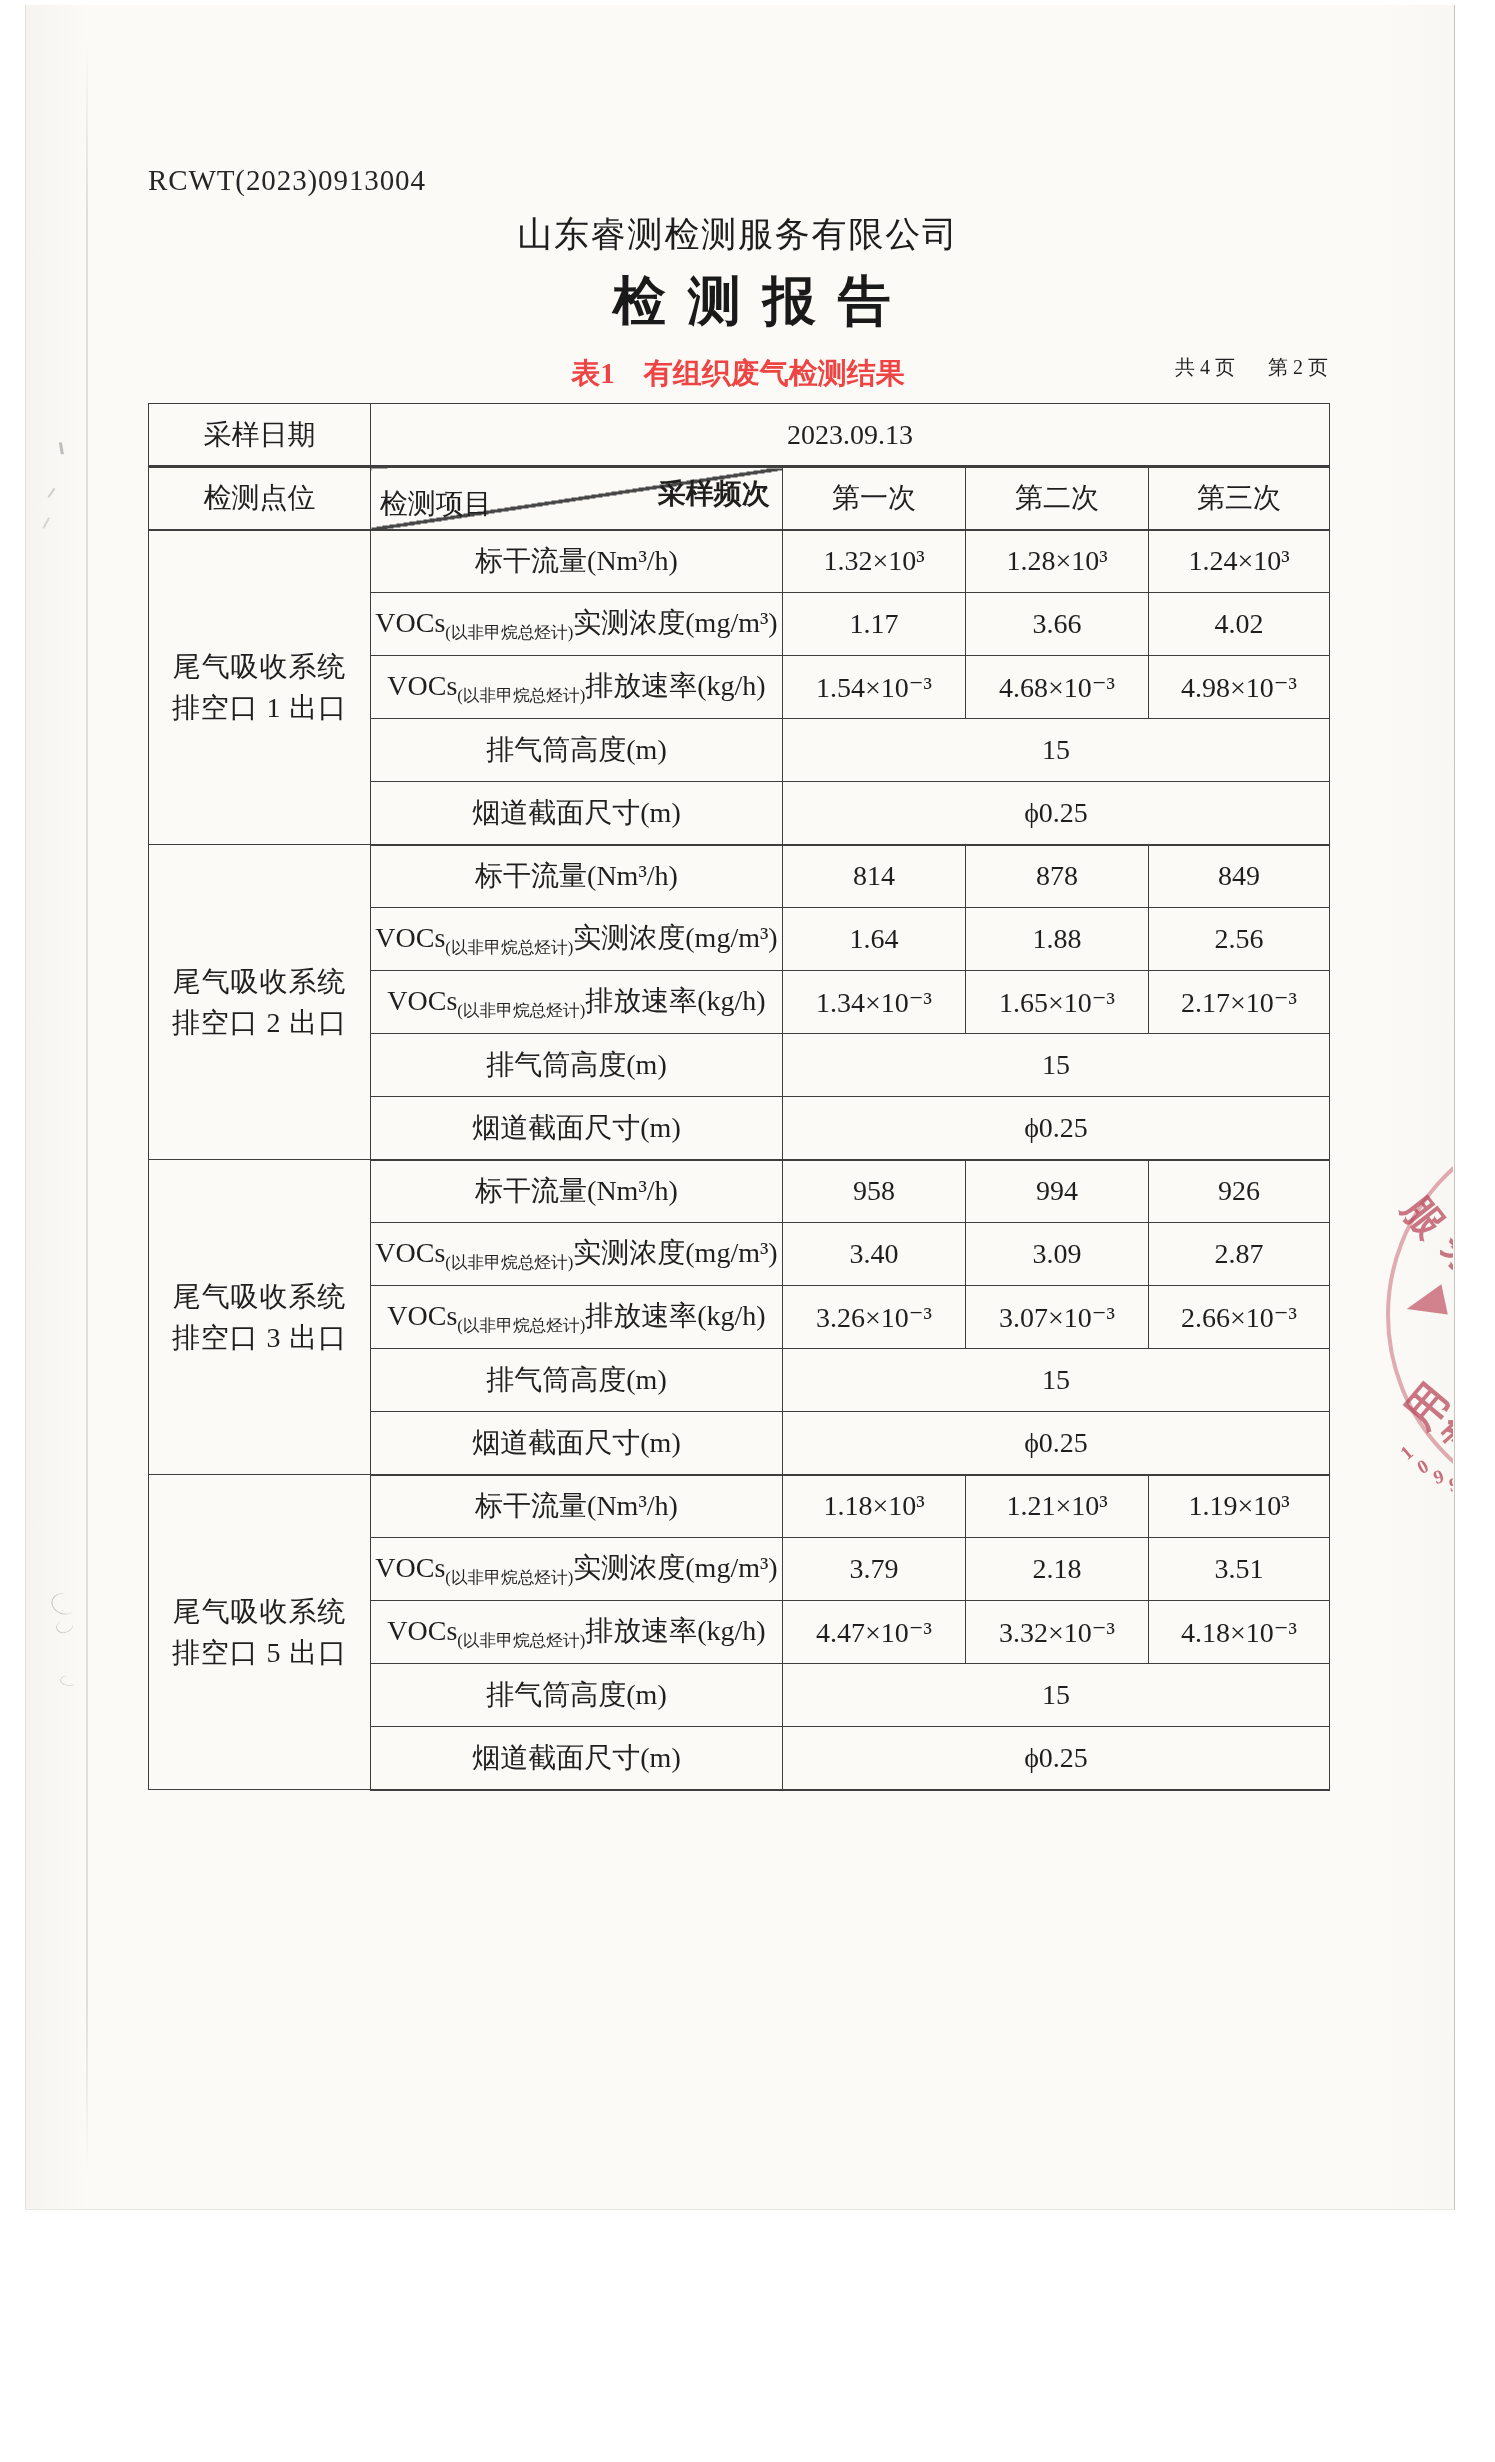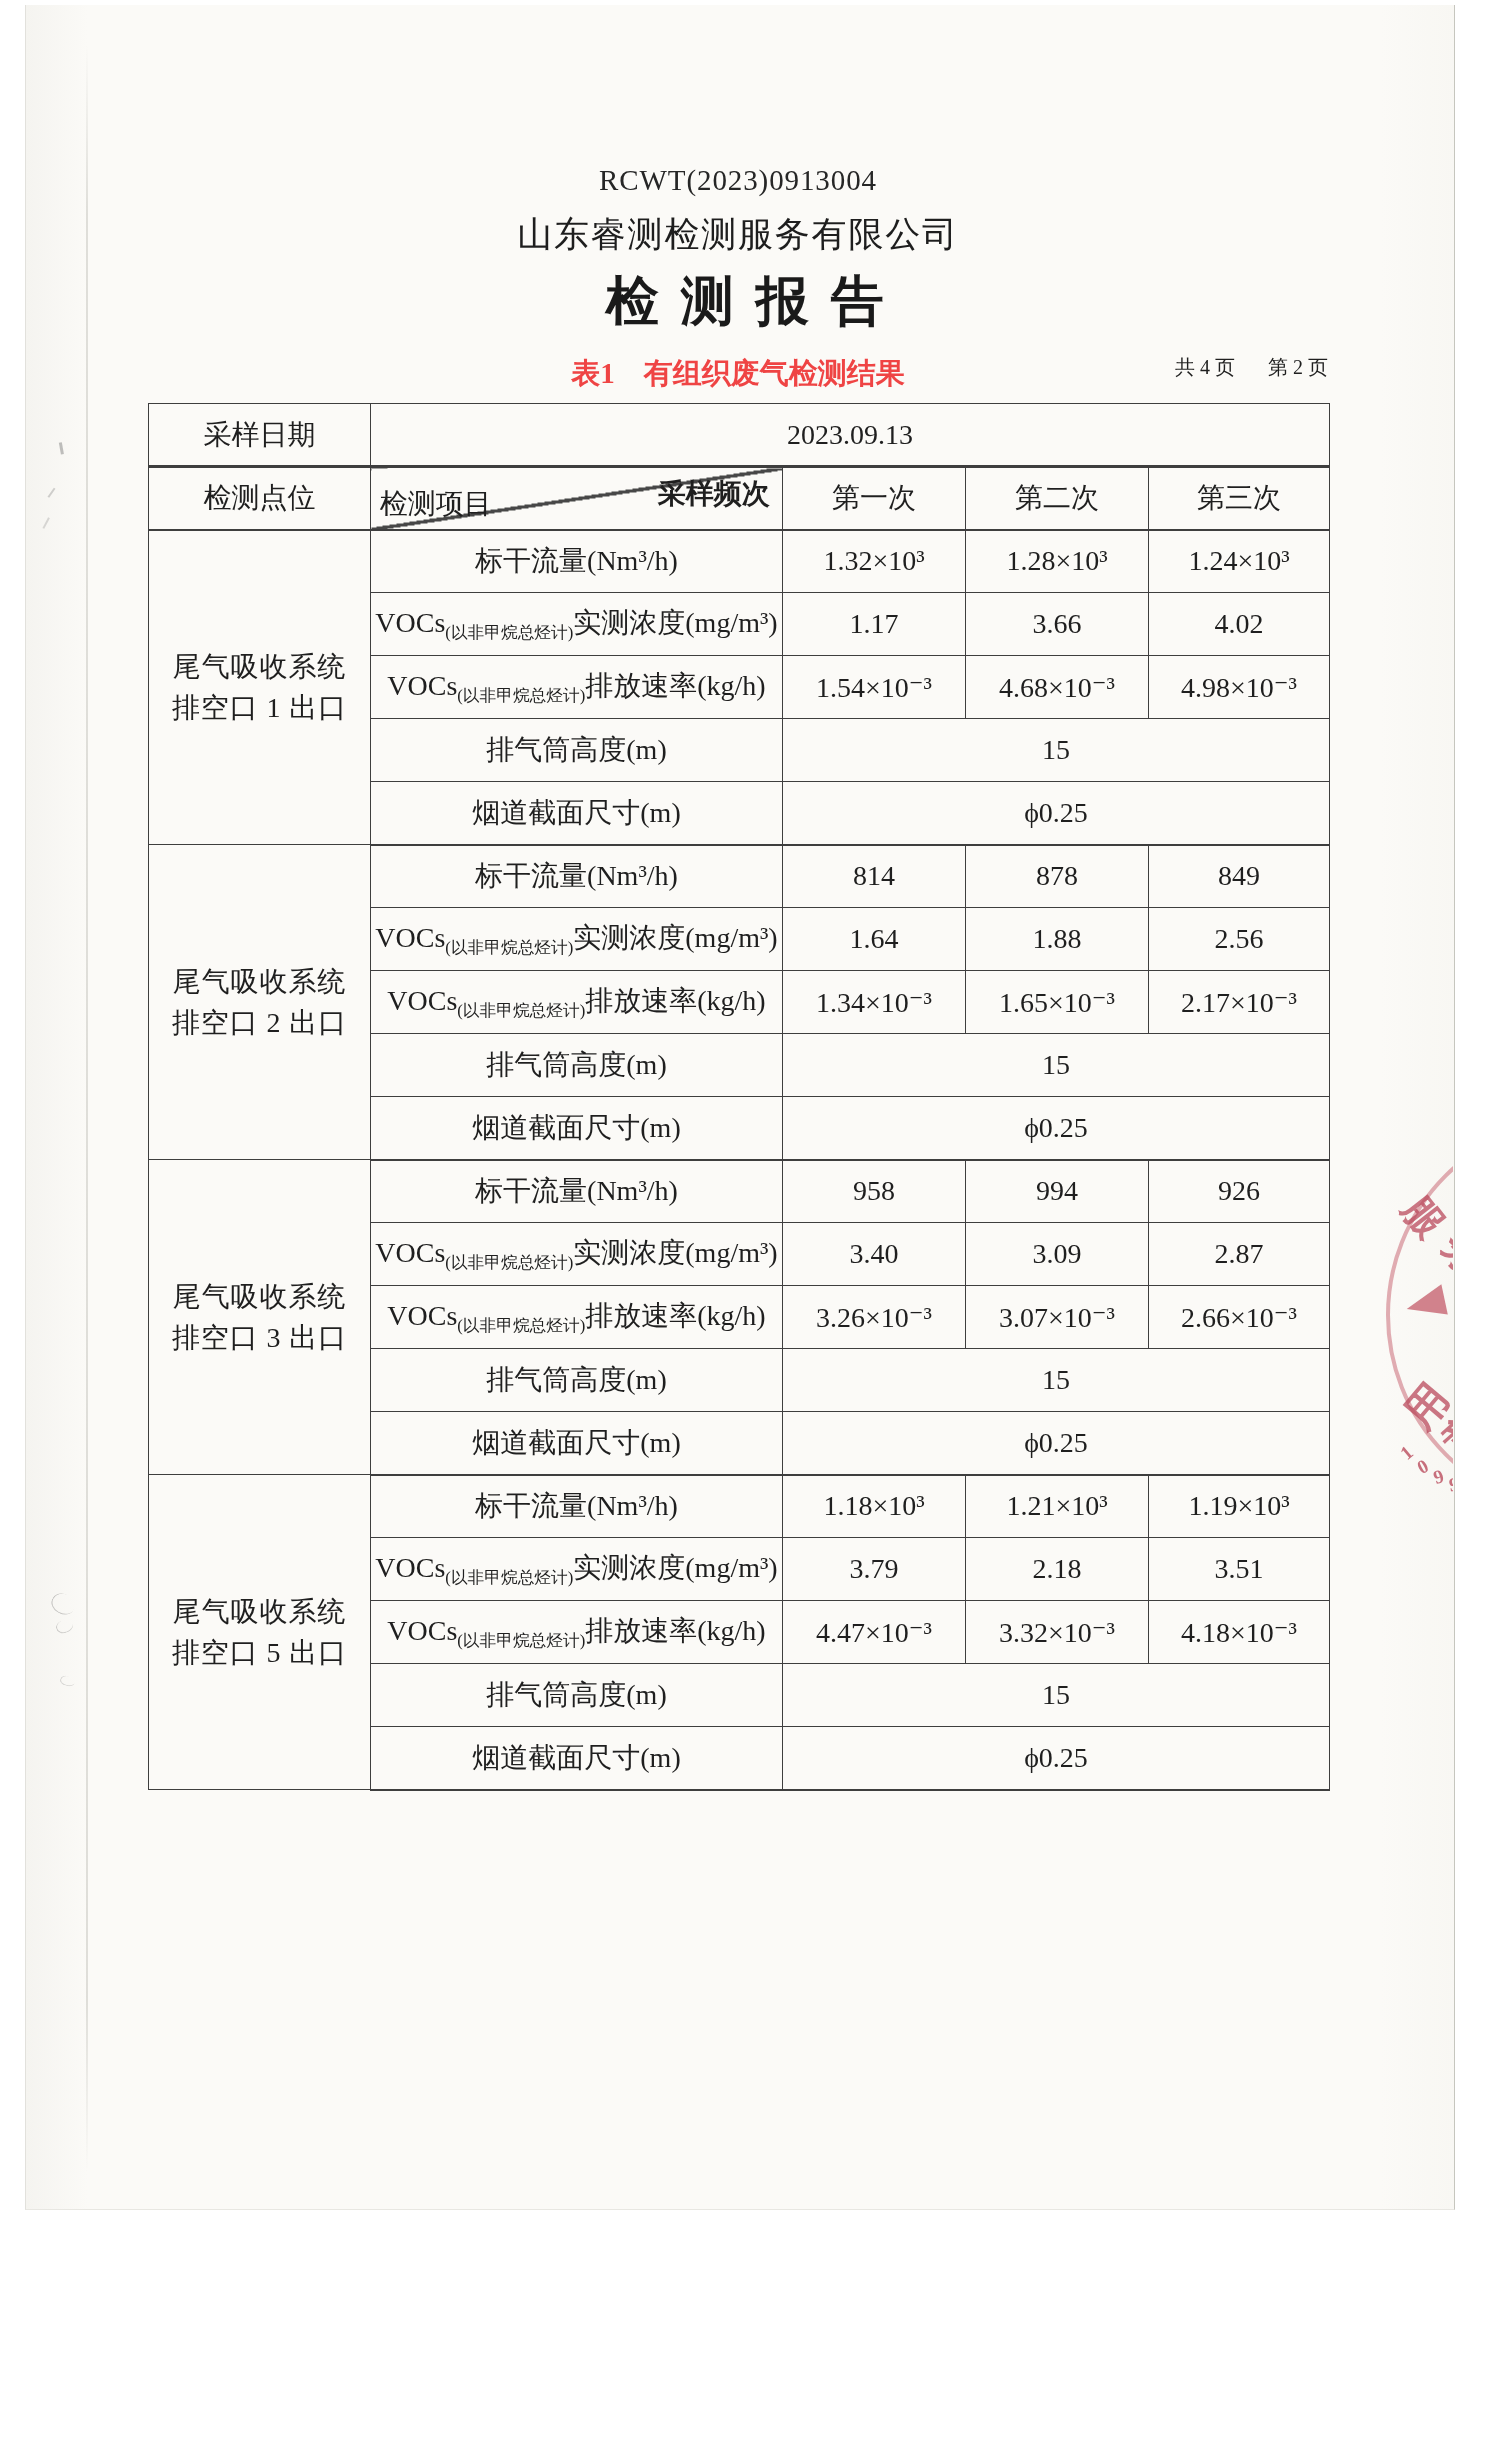--- a/index.html
+++ b/index.html
@@ -8,25 +8,25 @@
   .canvas{position:absolute;left:0;top:0;width:1495px;height:2462px;}
 
   
   .paper{position:absolute;left:24.6px;top:5.3px;width:1428px;height:2204px;
          background:linear-gradient(90deg,#f5f4f0 0px,#fbfaf7 62px,#fbfaf7 1354px,#f8f7f3 1428px);
          border-right:1.8px solid #c6c6be;border-left:0.9px solid #e2e1dc;border-bottom:0.9px solid #e8e7e2;}
   .fold-line{position:absolute;left:86px;top:44px;width:1.8px;height:2128px;
          background:linear-gradient(rgba(150,150,140,0),rgba(150,150,140,.28) 8%,rgba(150,150,140,.28) 92%,rgba(150,150,140,0));}
 
   
-  .report-code{position:absolute;left:148px;top:164px;width:1180px;text-align:center;
+  .report-code{position:absolute;left:148px;top:164px;width:1180px;text-align:left;
                padding-right:17.6px;font-size:29px;letter-spacing:0.9px;color:#262626;}
   .company{position:absolute;left:148px;top:211px;width:1180px;text-align:center;
            font-size:35px;letter-spacing:1.8px;color:#1e1e1e;}
-  .title{position:absolute;left:157px;top:266px;width:1180px;text-align:center;
+  .title{position:absolute;left:164px;top:266px;width:1180px;text-align:center;
          font-size:53px;font-weight:bold;letter-spacing:4.4px;color:#1a1a1a;}
   .caption-row{position:absolute;left:148px;top:354px;width:1180px;height:39px;}
   .caption{position:absolute;left:50%;transform:translateX(-50%);font-size:29px;color:#ef4444;font-weight:bold;}
   .pages{position:absolute;right:0;top:0;font-size:20px;color:#1f1f1f;white-space:pre;}
   .pages .cur{margin-left:33px;}
 
   
   table.results{position:absolute;left:148px;top:403px;width:1180px;
                 border-collapse:collapse;table-layout:fixed;padding-left:12px;}
   table.results td{border:1.8px solid #3e3e3e;text-align:center;vertical-align:middle;

